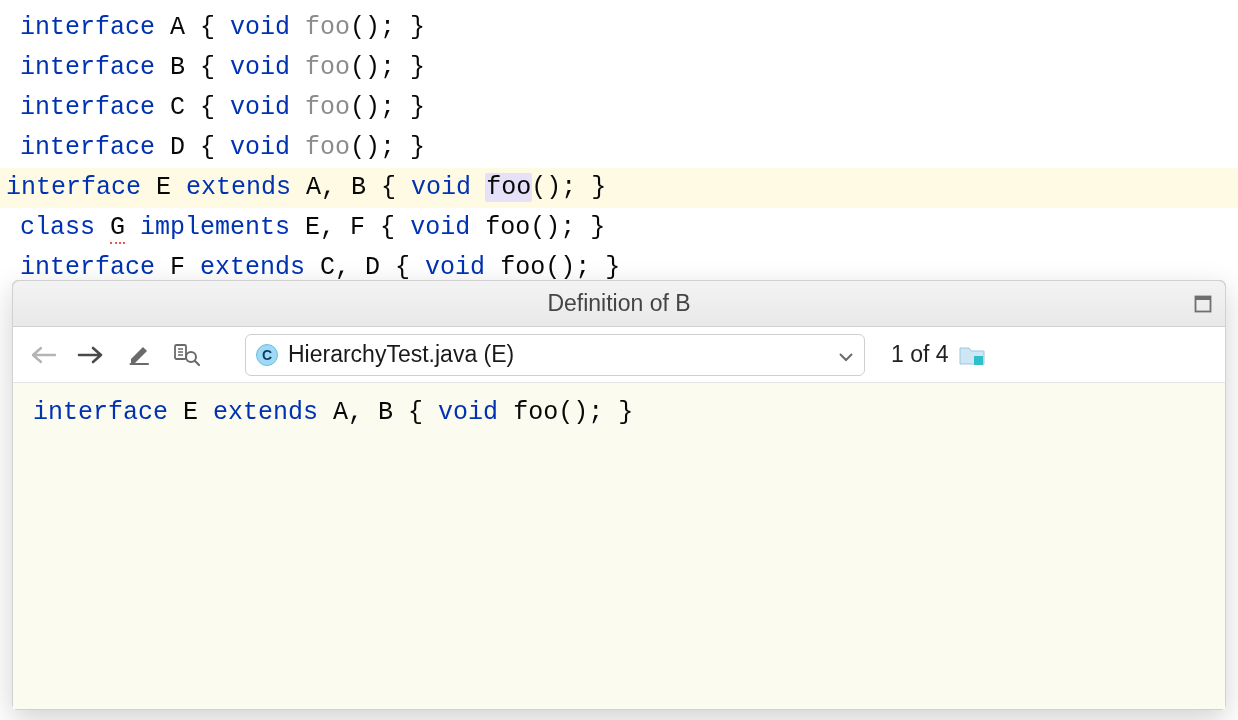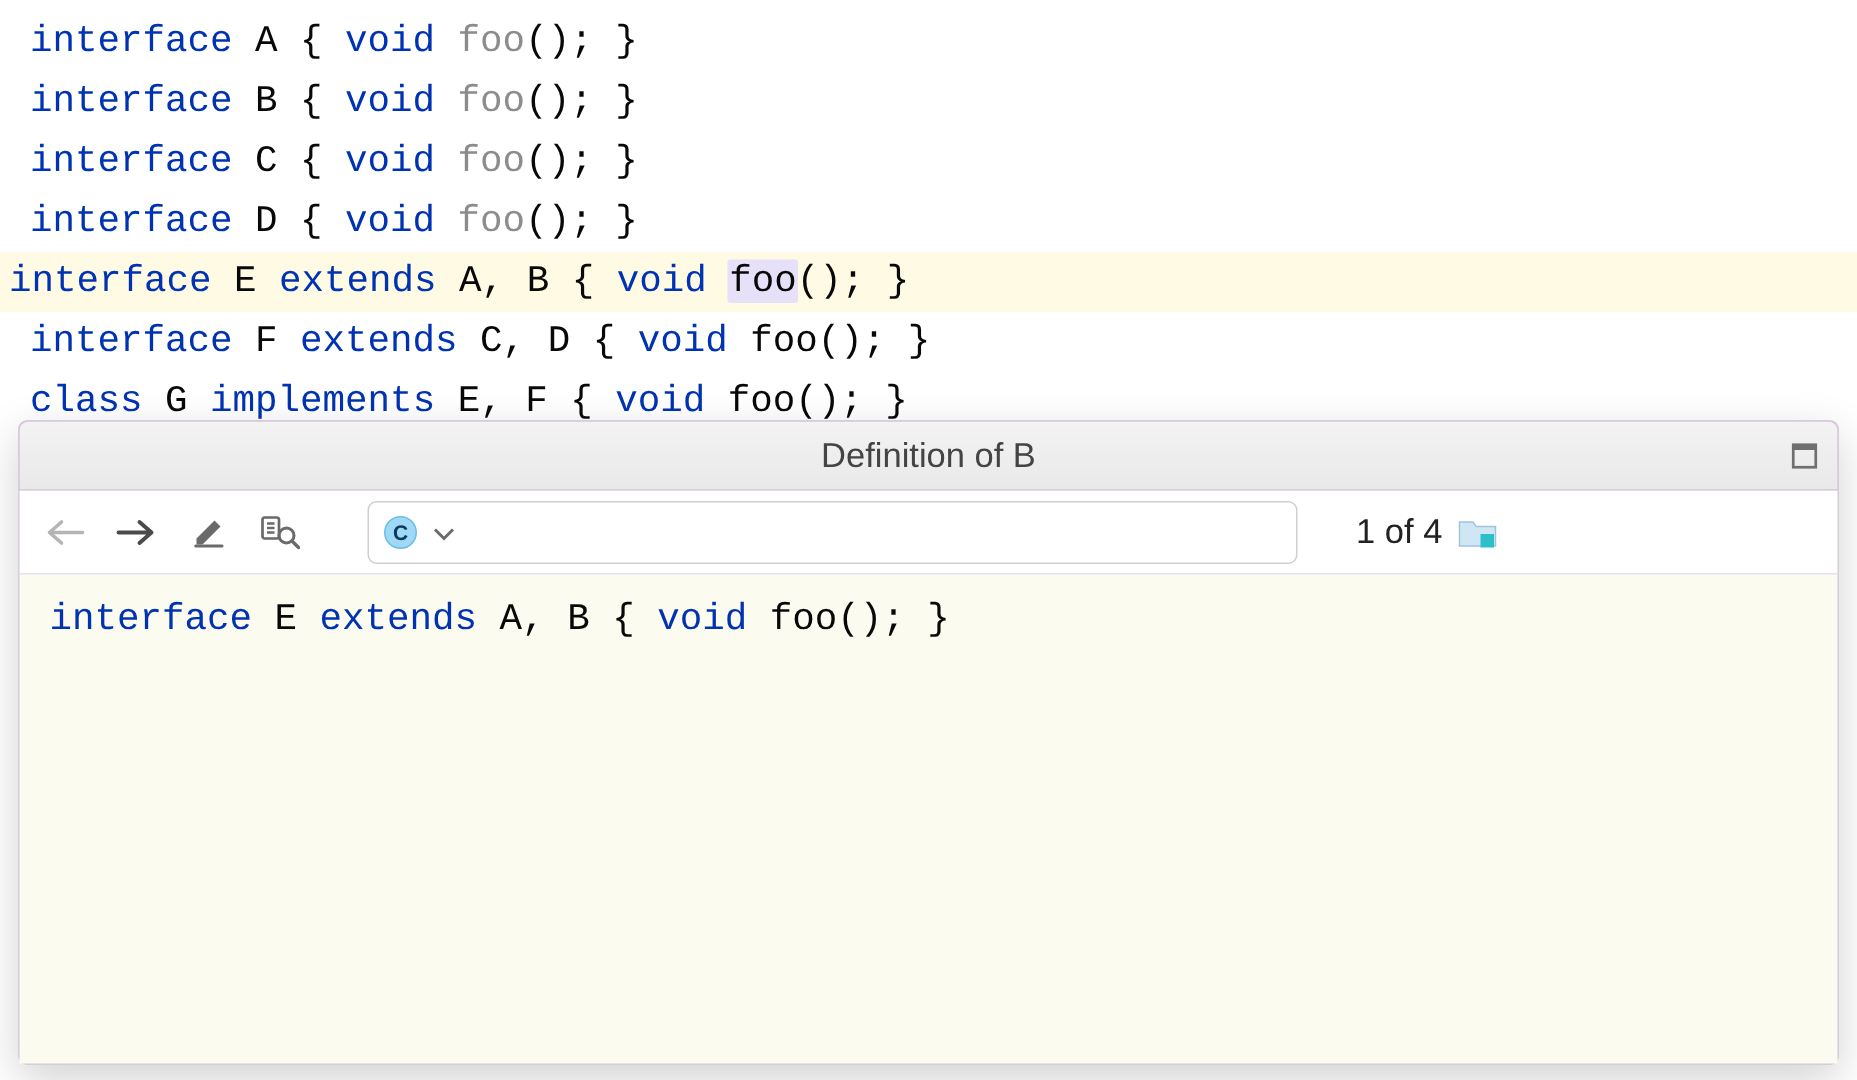--- a/index.html
+++ b/index.html
@@ -130,21 +130,21 @@
     font-family: -apple-system, Arial, sans-serif;
   }
   .file-select .sel-label {
     flex: 1;
     font-size: 23px;
     color: #1a1a1a;
   }
   .file-select .chevron { color: #6b6b6b; }
 
   .toolbar-right {
-    margin-left: 31px;
+    margin-left: 18px;
     display: flex;
     align-items: center;
     gap: 10px;
   }
   .count-label { font-size: 23px; color: #222; }
   .proj-icon { display: inline-flex; }
   .proj-name { font-size: 23px; color: #222; }
 
   .popup-body {
     flex: 1 1 auto;
@@ -158,22 +158,22 @@
 </style>
 </head>
 <body>
 
 <div class="editor" id="editor-area">
     <div class="code-line"><span class="kw">interface</span><span class="name"> A </span><span class="">{</span><span class="kw"> void </span><span class="id">foo</span><span class="">(); }</span></div>
     <div class="code-line"><span class="kw">interface</span><span class="name"> B </span><span class="">{</span><span class="kw"> void </span><span class="id">foo</span><span class="">(); }</span></div>
     <div class="code-line"><span class="kw">interface</span><span class="name"> C </span><span class="">{</span><span class="kw"> void </span><span class="id">foo</span><span class="">(); }</span></div>
     <div class="code-line"><span class="kw">interface</span><span class="name"> D </span><span class="">{</span><span class="kw"> void </span><span class="id">foo</span><span class="">(); }</span></div>
     <div class="code-line highlighted"><span class="kw">interface</span><span class="name"> E </span><span class="kw">extends</span><span class="name"> A, B </span><span class="">{</span><span class="kw"> void </span><span class="name token-ref">foo</span><span class="">(); }</span></div>
+    <div class="code-line"><span class="kw">class</span><span class="name"> </span><span class="name err-underline">G</span><span class="name"> </span><span class="kw">implements</span><span class="name"> E, F </span><span class="">{</span><span class="kw"> void </span><span class="name">foo</span><span class="">(); }</span></div>
     <div class="code-line"><span class="kw">interface</span><span class="name"> F </span><span class="kw">extends</span><span class="name"> C, D </span><span class="">{</span><span class="kw"> void </span><span class="name">foo</span><span class="">(); }</span></div>
-    <div class="code-line"><span class="kw">class</span><span class="name"> </span><span class="name err-underline">G</span><span class="name"> </span><span class="kw">implements</span><span class="name"> E, F </span><span class="">{</span><span class="kw"> void </span><span class="name">foo</span><span class="">(); }</span></div>
   </div>
 
 <div class="popup">
   <div class="popup-titlebar">
     <span class="popup-title">Definition of B</span>
     <div class="popup-maximize">
       <svg width="18" height="18" viewBox="0 0 18 18">
         <rect x="1.5" y="1.5" width="15" height="15" fill="none" stroke="#6f6f6f" stroke-width="1.8"></rect>
         <rect x="1.5" y="1.5" width="15" height="3.5" fill="#6f6f6f"></rect>
       </svg>
@@ -201,20 +201,21 @@
       <svg width="26" height="24" viewBox="0 0 26 24">
         <rect x="1" y="2" width="11" height="14" rx="1.5" fill="none" stroke="#6a6a6a" stroke-width="1.8"></rect>
         <path d="M4 6 H9 M4 9 H9 M4 12 H9" stroke="#6a6a6a" stroke-width="1.6"></path>
         <circle cx="17" cy="14" r="5" fill="none" stroke="#6a6a6a" stroke-width="2"></circle>
         <path d="M21 18 L25 22" stroke="#6a6a6a" stroke-width="2.2" stroke-linecap="round"></path>
       </svg>
     </div>
 
     <div class="file-select">
       <span class="sel-icon">C</span>
+      <span class="sel-label">HierarchyTest.java (E)</span>
       <span class="chevron">
         <svg width="16" height="12" viewBox="0 0 16 12">
             <path d="M2 3 L8 9 L14 3" fill="none" stroke="#6b6b6b" stroke-width="2"></path>
           </svg>
       </span>
     </div>
 
     <div class="toolbar-right">
       <span class="count-label">1 of 4</span>
       <span class="proj-icon">

